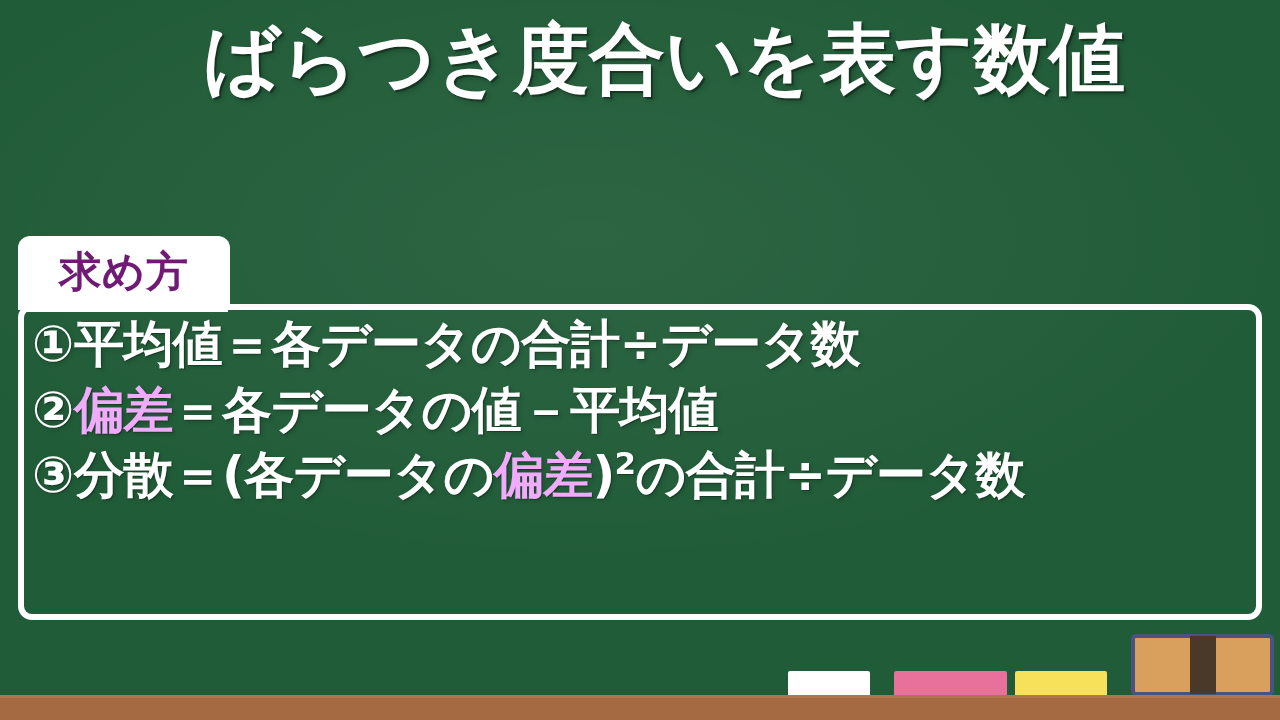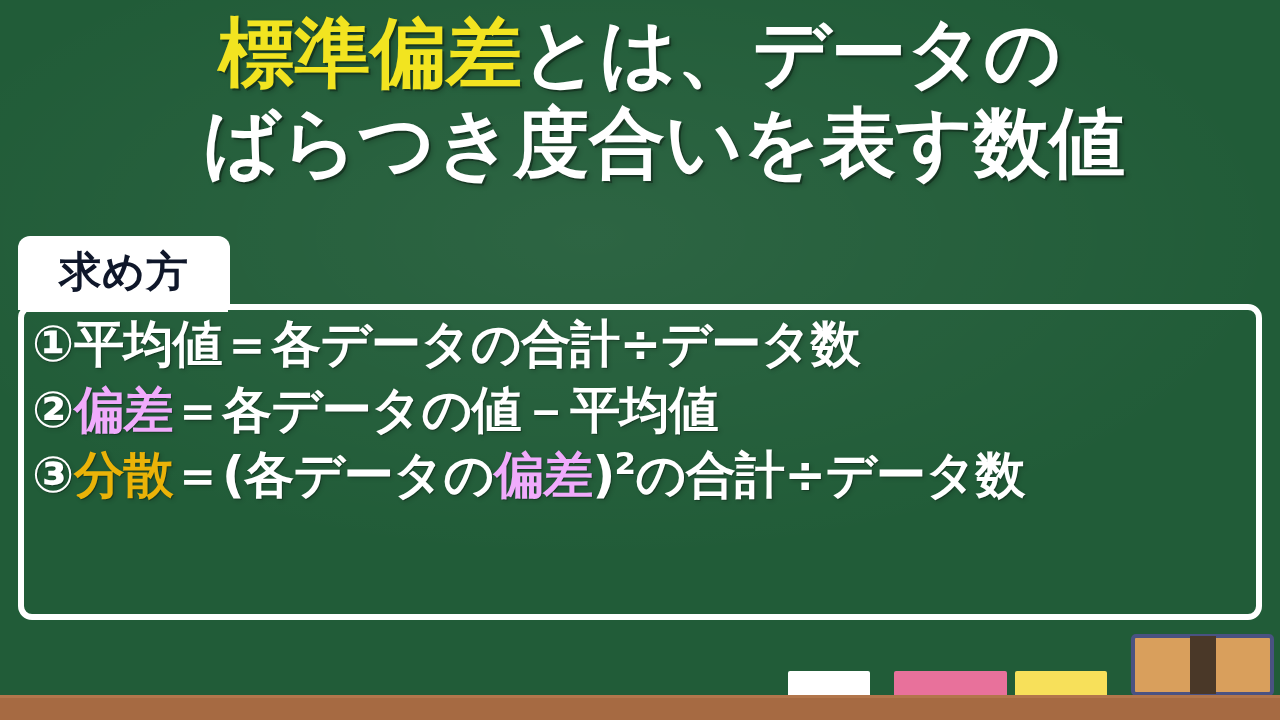--- a/index.html
+++ b/index.html
@@ -91,21 +91,21 @@
     border-radius: 12px 12px 0 0;
     box-sizing: border-box;
     display: flex;
     align-items: center;
     justify-content: center;
     z-index: 3;
   }
   .method-tab-label {
     font-size: 42px;
     font-weight: 900;
-    color: #0f172a;
+    color: #701a75;
     letter-spacing: 0.02em;
     line-height: 1;
     padding-bottom: 3px;
   }
 
   .method-box {
     position: absolute;
     left: 0;
     top: 68px;
     width: 1244px;
@@ -148,21 +148,21 @@
   }
   .num-circle {
     display: inline-block;
     font-size: 50px;
     font-weight: 700;
     color: #ffffff;
     letter-spacing: 0;
   }
   .hl-cyan   { color: #ffffff; }
   .hl-orange { color: #f0abfc; }
-  .hl-pink   { color: #eab308; }
+  .hl-pink   { color: #ffffff; }
   .hl-yellow { color: #f2e420; }
   .sup2 {
     font-size: 0.62em;
     vertical-align: super;
     font-weight: 900;
   }
 
   
   .radical {
     display: inline-block;
@@ -249,21 +249,20 @@
 </style>
 </head>
 <body>
 
 <div id="slide">
 
   <div class="board"></div>
   <div class="board-sheen"></div>
 
   <div class="title-block">
-    <span class="title-line title-line-1"><span class="hl-yellow-title">標準偏差</span><span>とは、データの</span></span>
     <span class="title-line title-line-2">ばらつき度合いを表す数値</span>
   </div>
 
   <div class="method-panel">
 
     <div class="method-box"></div>
     <div class="tab-notch"></div>
 
     <div class="method-tab">
       <span class="method-tab-label">求め方</span>

